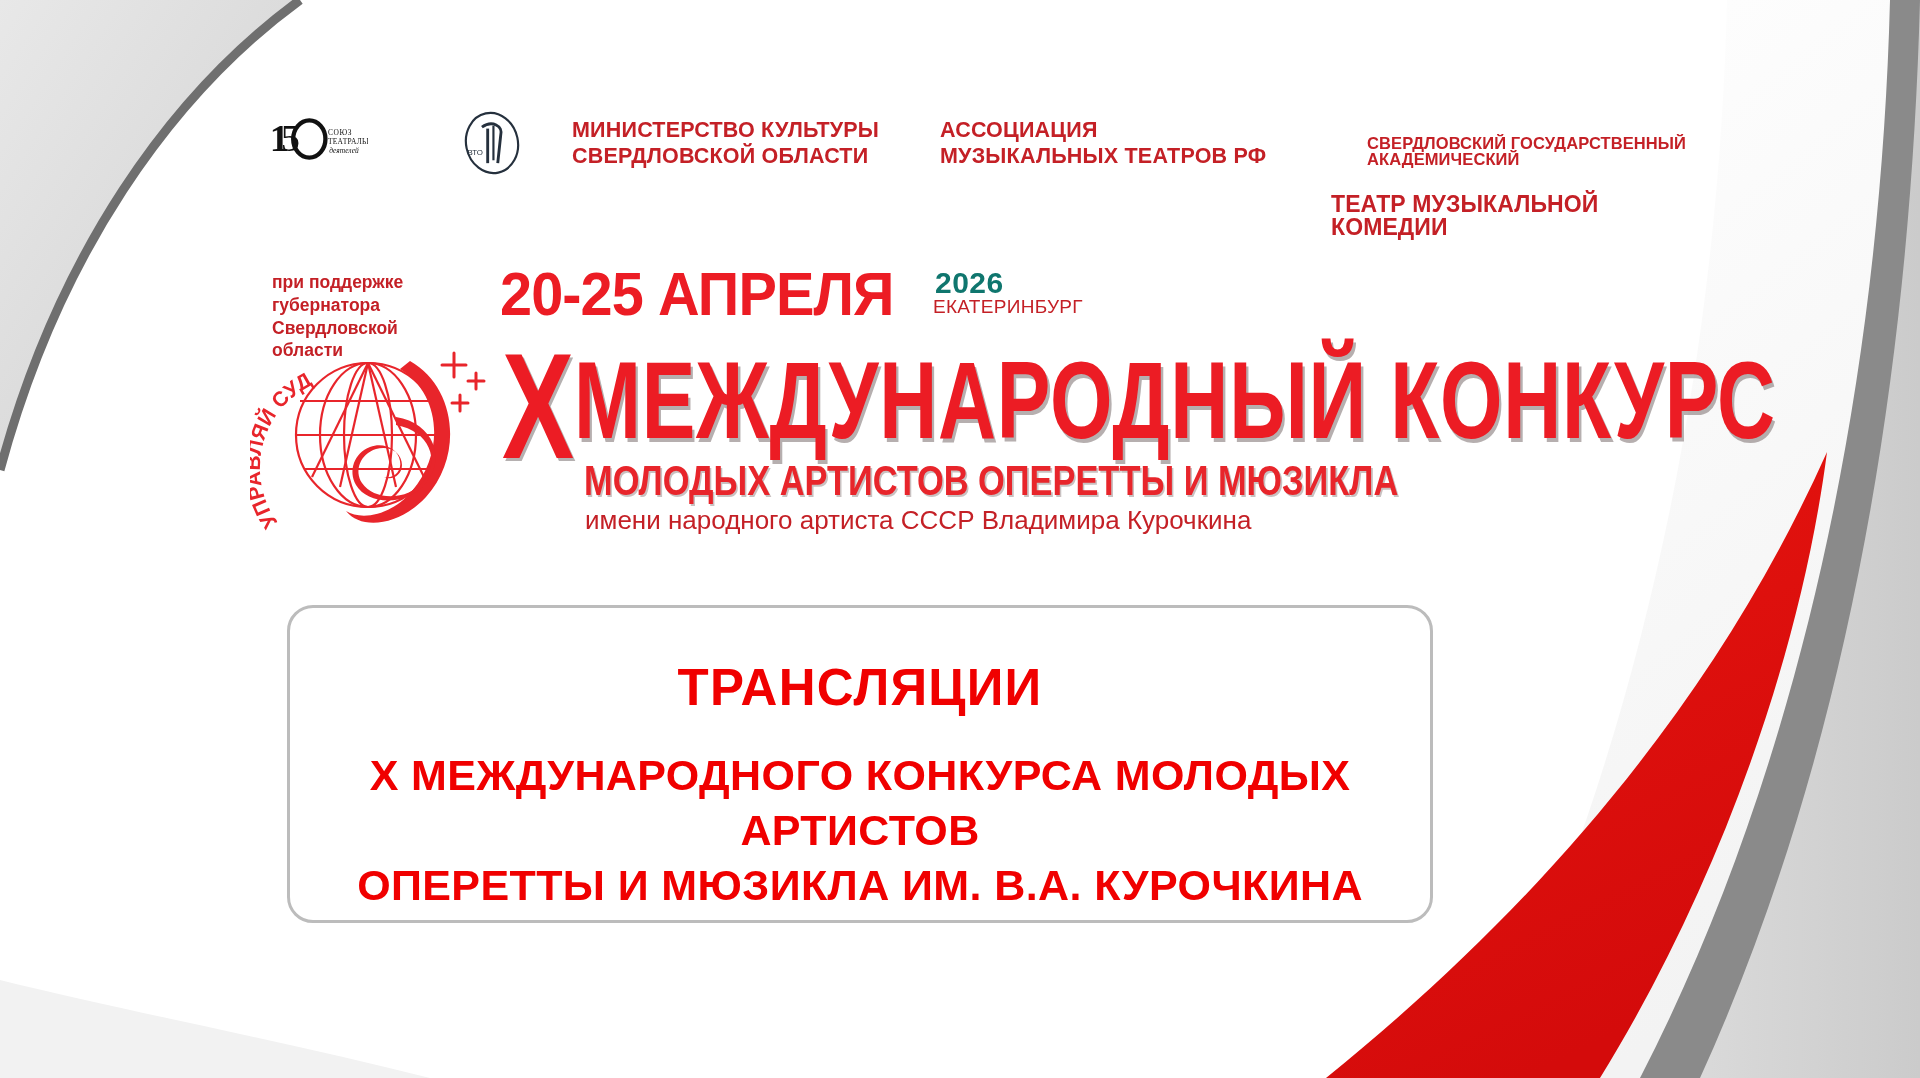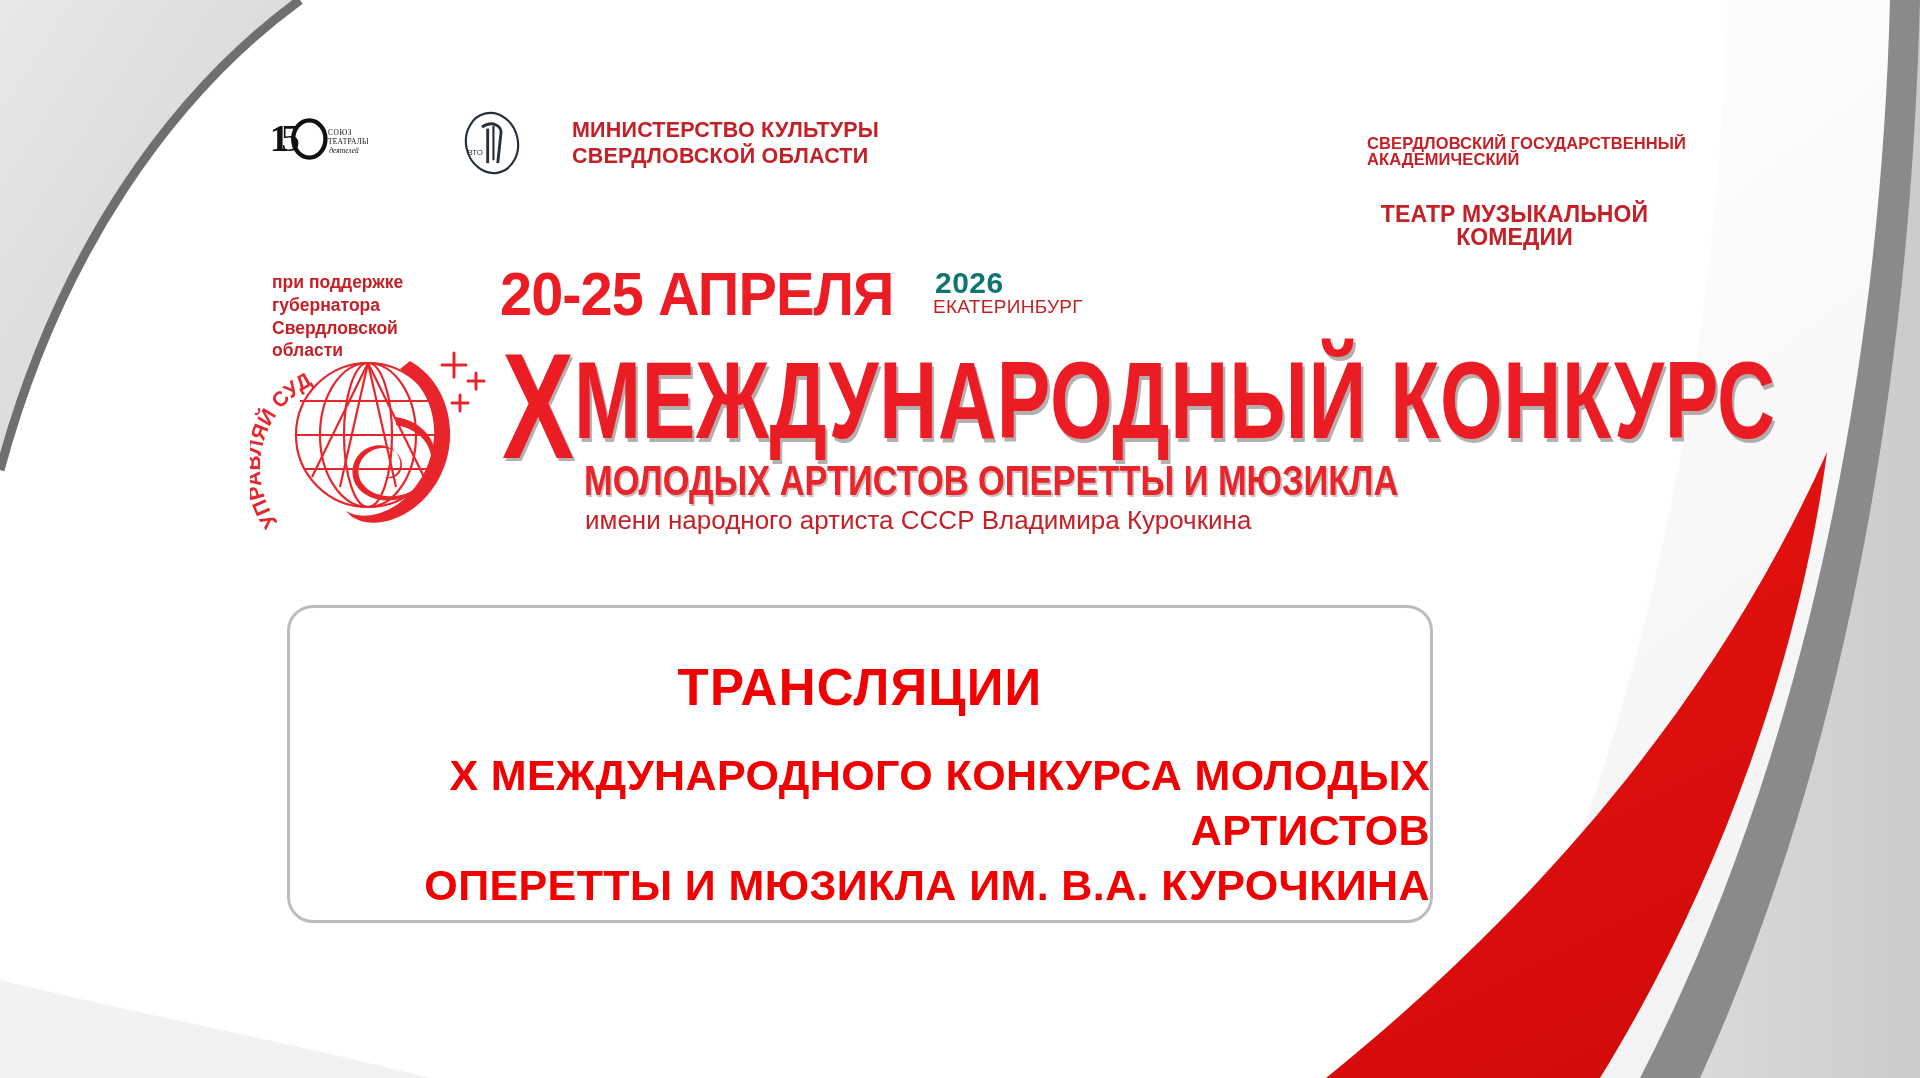--- a/index.html
+++ b/index.html
@@ -77,23 +77,22 @@
   }
   .partner-theatre .line1 {
     font-size: 16.5px;
     display: block;
     letter-spacing: 0.1px;
     margin-left: 36px;
   }
   .partner-theatre .line2 {
     font-size: 23px;
     display: block;
-    margin-top: 17px;
+    margin-top: 7px;
     letter-spacing: 0.1px;
-    text-align: center;
   }
 
   
   .governor {
     position: absolute;
     left: 272px;
     top: 271px;
     width: 200px;
     text-align: left;
     color: #c42026;
@@ -234,21 +233,20 @@
     top: 140px;
     text-align: center;
     color: #f00000;
     font-size: 43px;
     font-weight: bold;
     line-height: 1.28;
     letter-spacing: 0.4px;
   }
   .card-body .l {
     display: block;
-    text-align: right;
   }
 </style>
 </head>
 <body>
 
 <div class="slide">
 
   <svg class="bg-svg" viewBox="0 0 1920 1078" preserveAspectRatio="none">
     <defs>
       <linearGradient id="gradGreyTL" x1="0" y1="0" x2="1" y2="1">
@@ -303,20 +301,22 @@
       <ellipse cx="50" cy="50" rx="36" ry="42" fill="none" stroke="#25303d" stroke-width="3" transform="rotate(-12 50 50)"></ellipse>
       <path d="M 36 28 C 50 18, 66 26, 62 40 L 58 78" fill="none" stroke="#25303d" stroke-width="4"></path>
       <path d="M 44 30 L 44 78" fill="none" stroke="#25303d" stroke-width="4"></path>
       <path d="M 52 26 L 52 74" fill="none" stroke="#25303d" stroke-width="3"></path>
       <text x="16" y="66" font-size="11" fill="#25303d" font-family="'Liberation Sans', sans-serif">ВТО</text>
     </svg>
 
     <div class="partner-text partner-min">МИНИСТЕРСТВО КУЛЬТУРЫ
 СВЕРДЛОВСКОЙ ОБЛАСТИ</div>
 
+    <div class="partner-text partner-assoc">АССОЦИАЦИЯ
+МУЗЫКАЛЬНЫХ ТЕАТРОВ РФ</div>
 
     <div class="partner-text partner-theatre">
       <span class="line1">СВЕРДЛОВСКИЙ ГОСУДАРСТВЕННЫЙ АКАДЕМИЧЕСКИЙ</span>
       <span class="line2">ТЕАТР МУЗЫКАЛЬНОЙ КОМЕДИИ</span>
     </div>
   </div>
 
   <div class="governor">при поддержке губернатора
 Свердловской области</div>
 

